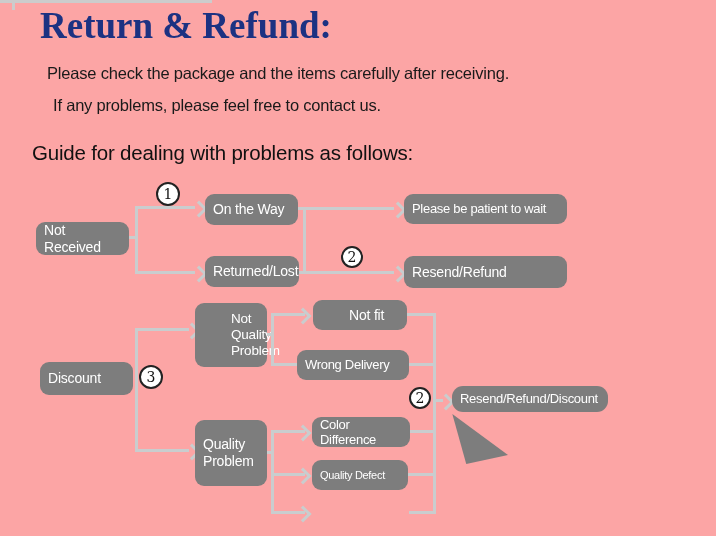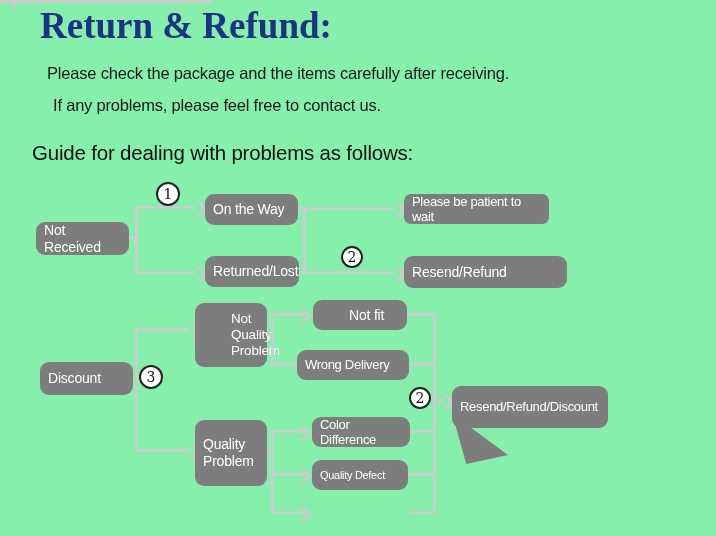--- a/index.html
+++ b/index.html
@@ -1,17 +1,17 @@
 <!DOCTYPE html>
 <html><head>
 <meta charset="utf-8">
 <style>
   html,body{margin:0;padding:0;background:#fff;}
   #canvas{
-    position:relative;width:716px;height:536px;background:#86efac;
+    position:relative;width:716px;height:536px;background:#fca5a5;
     font-family:"Liberation Sans", sans-serif;overflow:hidden;
   }
   .artifact{position:absolute;background:#cccccc;}
   .title{
     position:absolute;left:40px;top:4px;
     font-family:"Liberation Serif","DejaVu Serif",serif;
     font-weight:bold;font-size:37px;color:#1c3282;letter-spacing:0px;
   }
   .intro{position:absolute;color:#1a1a1a;font-size:16.5px;letter-spacing:-0.2px;}
   .intro1{left:47px;top:64px;}
@@ -75,21 +75,21 @@
   <div class="node" style="left:205px;top:256px;width:94px;height:31px;">Returned/Lost</div>
 
   <div class="hline" style="left:298px;top:207px;width:96px;"></div>
   <div class="chev" style="left:392px;top:204px;"></div>
   <div class="vline" style="left:303px;top:207px;height:67px;"></div>
   <div class="hline" style="left:299px;top:271px;width:95px;"></div>
   <div class="chev" style="left:392px;top:268px;"></div>
 
   <div class="marker" style="left:341px;top:246px;width:22px;height:22px;">2</div>
 
-  <div class="node fs13" style="left:404px;top:194px;width:145px;height:30px;border-radius:7px;">Please be patient to wait</div>
+  <div class="node fs13" style="left:404px;top:194px;width:163px;height:30px;">Please be patient to wait</div>
   <div class="node" style="left:404px;top:256px;width:163px;height:32px;">Resend/Refund</div>
 
   <div class="node" style="left:40px;top:362px;width:93px;height:33px;">Discount</div>
 
   <div class="vline" style="left:135px;top:328px;height:124px;"></div>
   <div class="hline" style="left:135px;top:328px;width:54px;"></div>
   <div class="chev" style="left:186px;top:325px;"></div>
   <div class="hline" style="left:135px;top:449px;width:54px;"></div>
   <div class="chev" style="left:186px;top:446px;"></div>
 
@@ -127,17 +127,17 @@
   <div class="hline" style="left:409px;top:363px;width:27px;"></div>
   <div class="hline" style="left:410px;top:430px;width:26px;"></div>
   <div class="hline" style="left:408px;top:473px;width:28px;"></div>
   <div class="hline" style="left:409px;top:511px;width:27px;"></div>
   <div class="vline" style="left:433px;top:313px;height:201px;"></div>
   <div class="hline" style="left:436px;top:399px;width:7px;"></div>
   <div class="chev" style="left:440px;top:396px;"></div>
 
   <div class="marker" style="left:409px;top:387px;width:22px;height:22px;">2</div>
 
-  <div class="node fs13" style="left:452px;top:386px;width:156px;height:42px;">Resend/Refund/Discount</div>
+  <div class="node fs13" style="left:452px;top:386px;width:156px;height:26px;border-radius:11px;">Resend/Refund/Discount</div>
 
   <div class="tail"></div>
 
 </div>
 
 </body></html>

